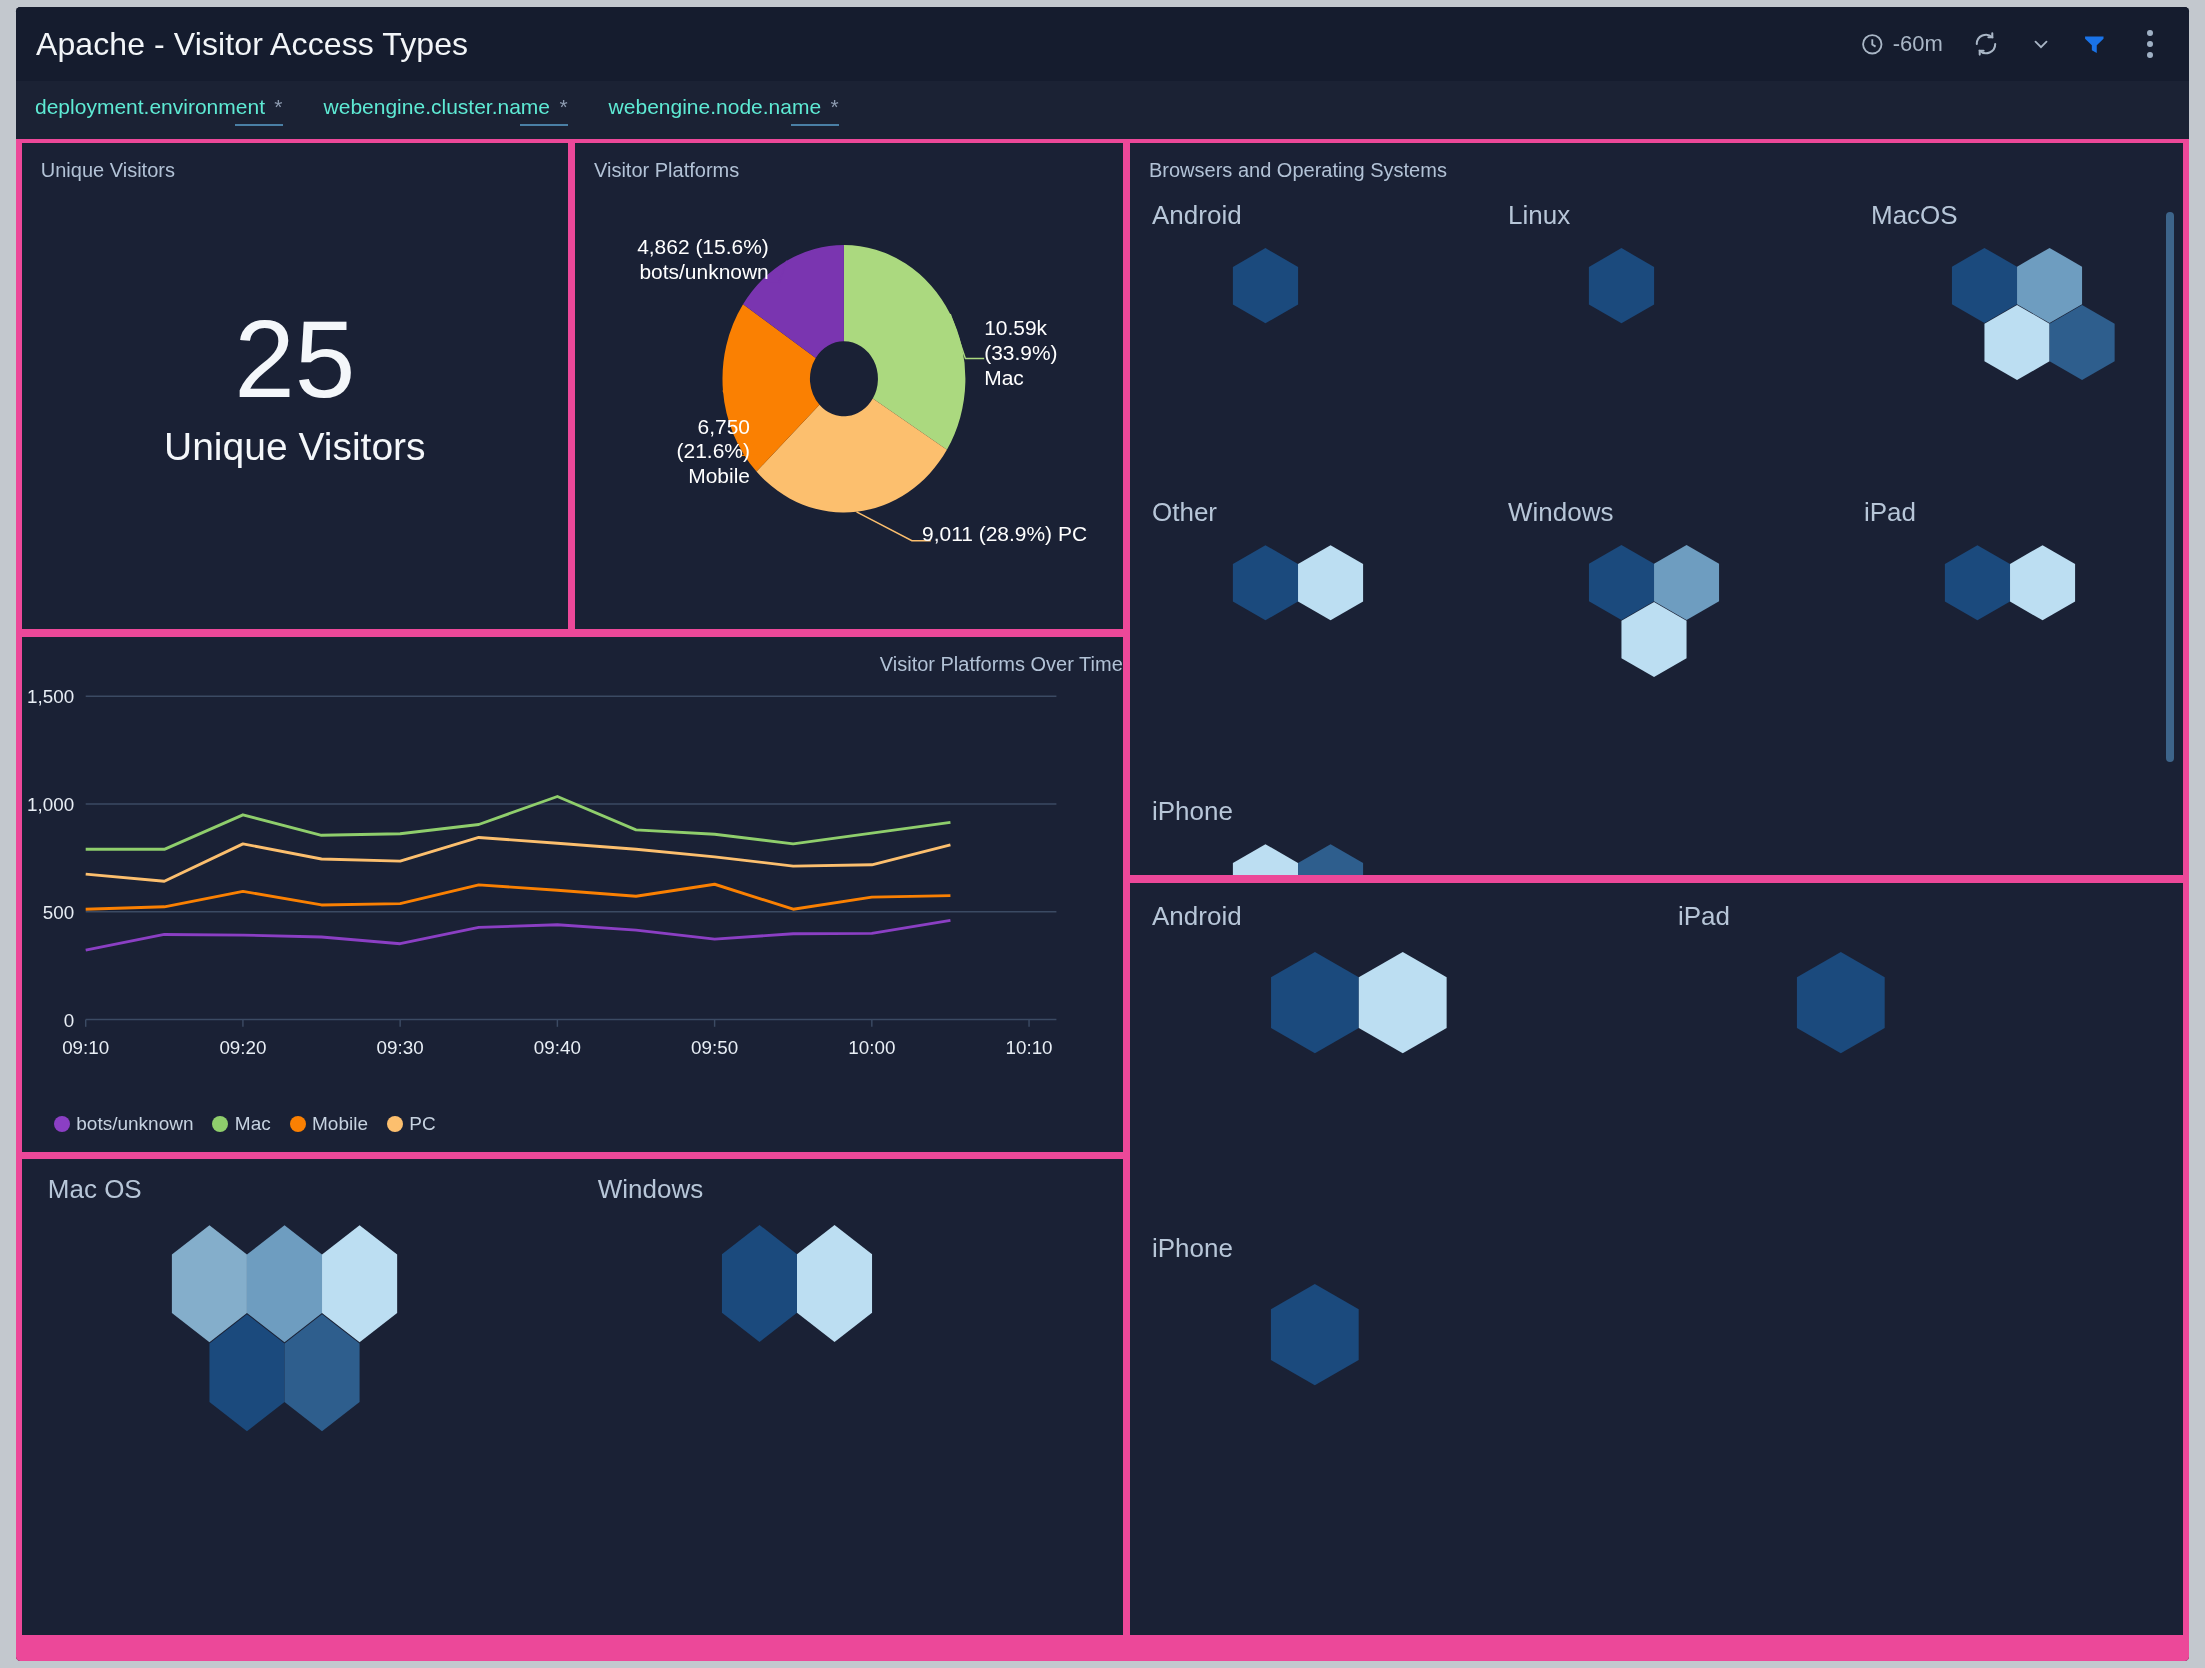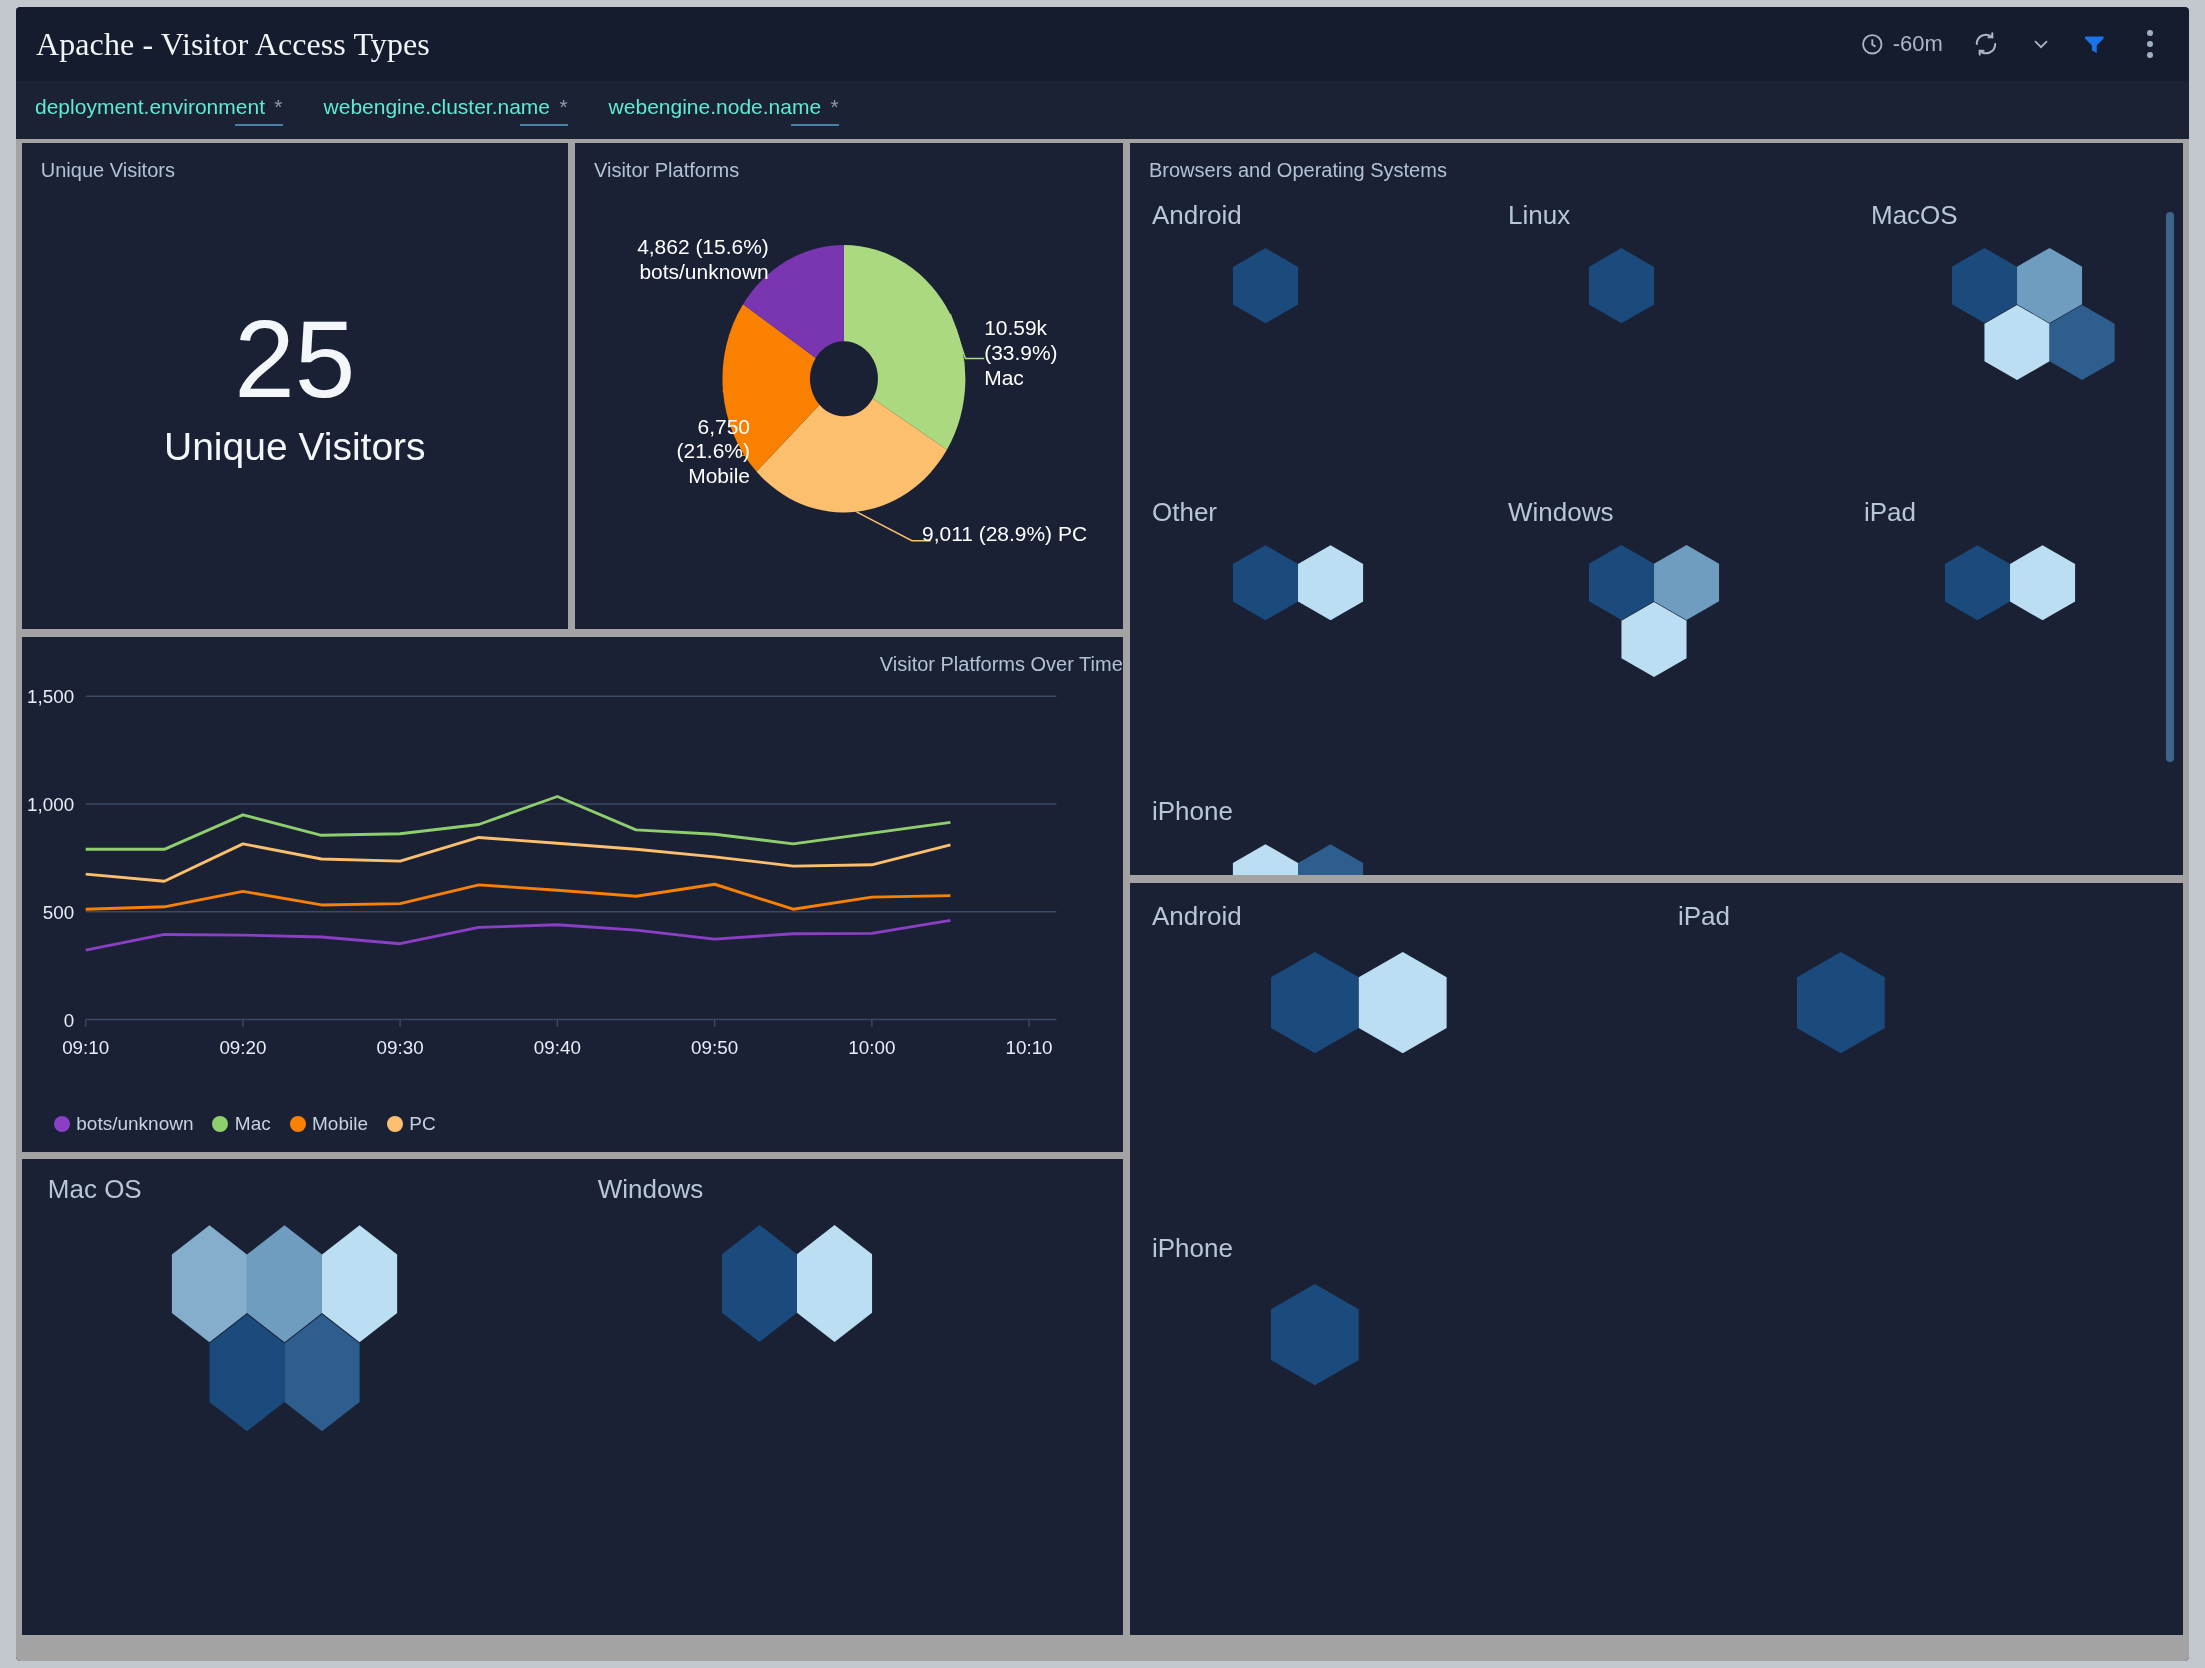--- a/index.html
+++ b/index.html
@@ -23,21 +23,20 @@
     height: 74px;
     background: #151c2e;
     display: flex; align-items: center;
   }
   .app-title {
     margin-left: 20px;
     font-size: 32px;
     color: #f2f5f8;
     font-weight: 400;
     letter-spacing: 0.1px;
-    font-family: Liberation Serif, serif;
   }
   .header-tools {
     position: absolute; right: 19px; top: 0; height: 74px;
     display: flex; align-items: center; gap: 16px;
   }
   .tool { display:flex; align-items:center; height: 74px; padding: 0 7.2px; cursor: pointer; }
   .time-range { gap: 8.7px; }
   .time-range .lbl { color:#a9b6c6; font-size: 22px; }
   .icon-svg { display:block; }
   .dots { display:flex; flex-direction:column; gap:5px; padding: 0 10px; }
@@ -63,21 +62,21 @@
   .filter-underline {
     position: absolute; right: 0; bottom: 0;
     width: 48px; height: 2.2px; background: #4a7fa5;
   }
 
   
   .grid {
     position: relative;
     width: 2173px;
     height: calc(1654px - 74px - 58px);
-    background: #a3a3a3;
+    background: #ec4899;
     padding: 4.3px;
   }
   .panel {
     position: absolute;
     background: #1a2135;
     overflow: hidden;
   }
   .panel-title {
     color: #b2c2d6;
     font-size: 20px;

